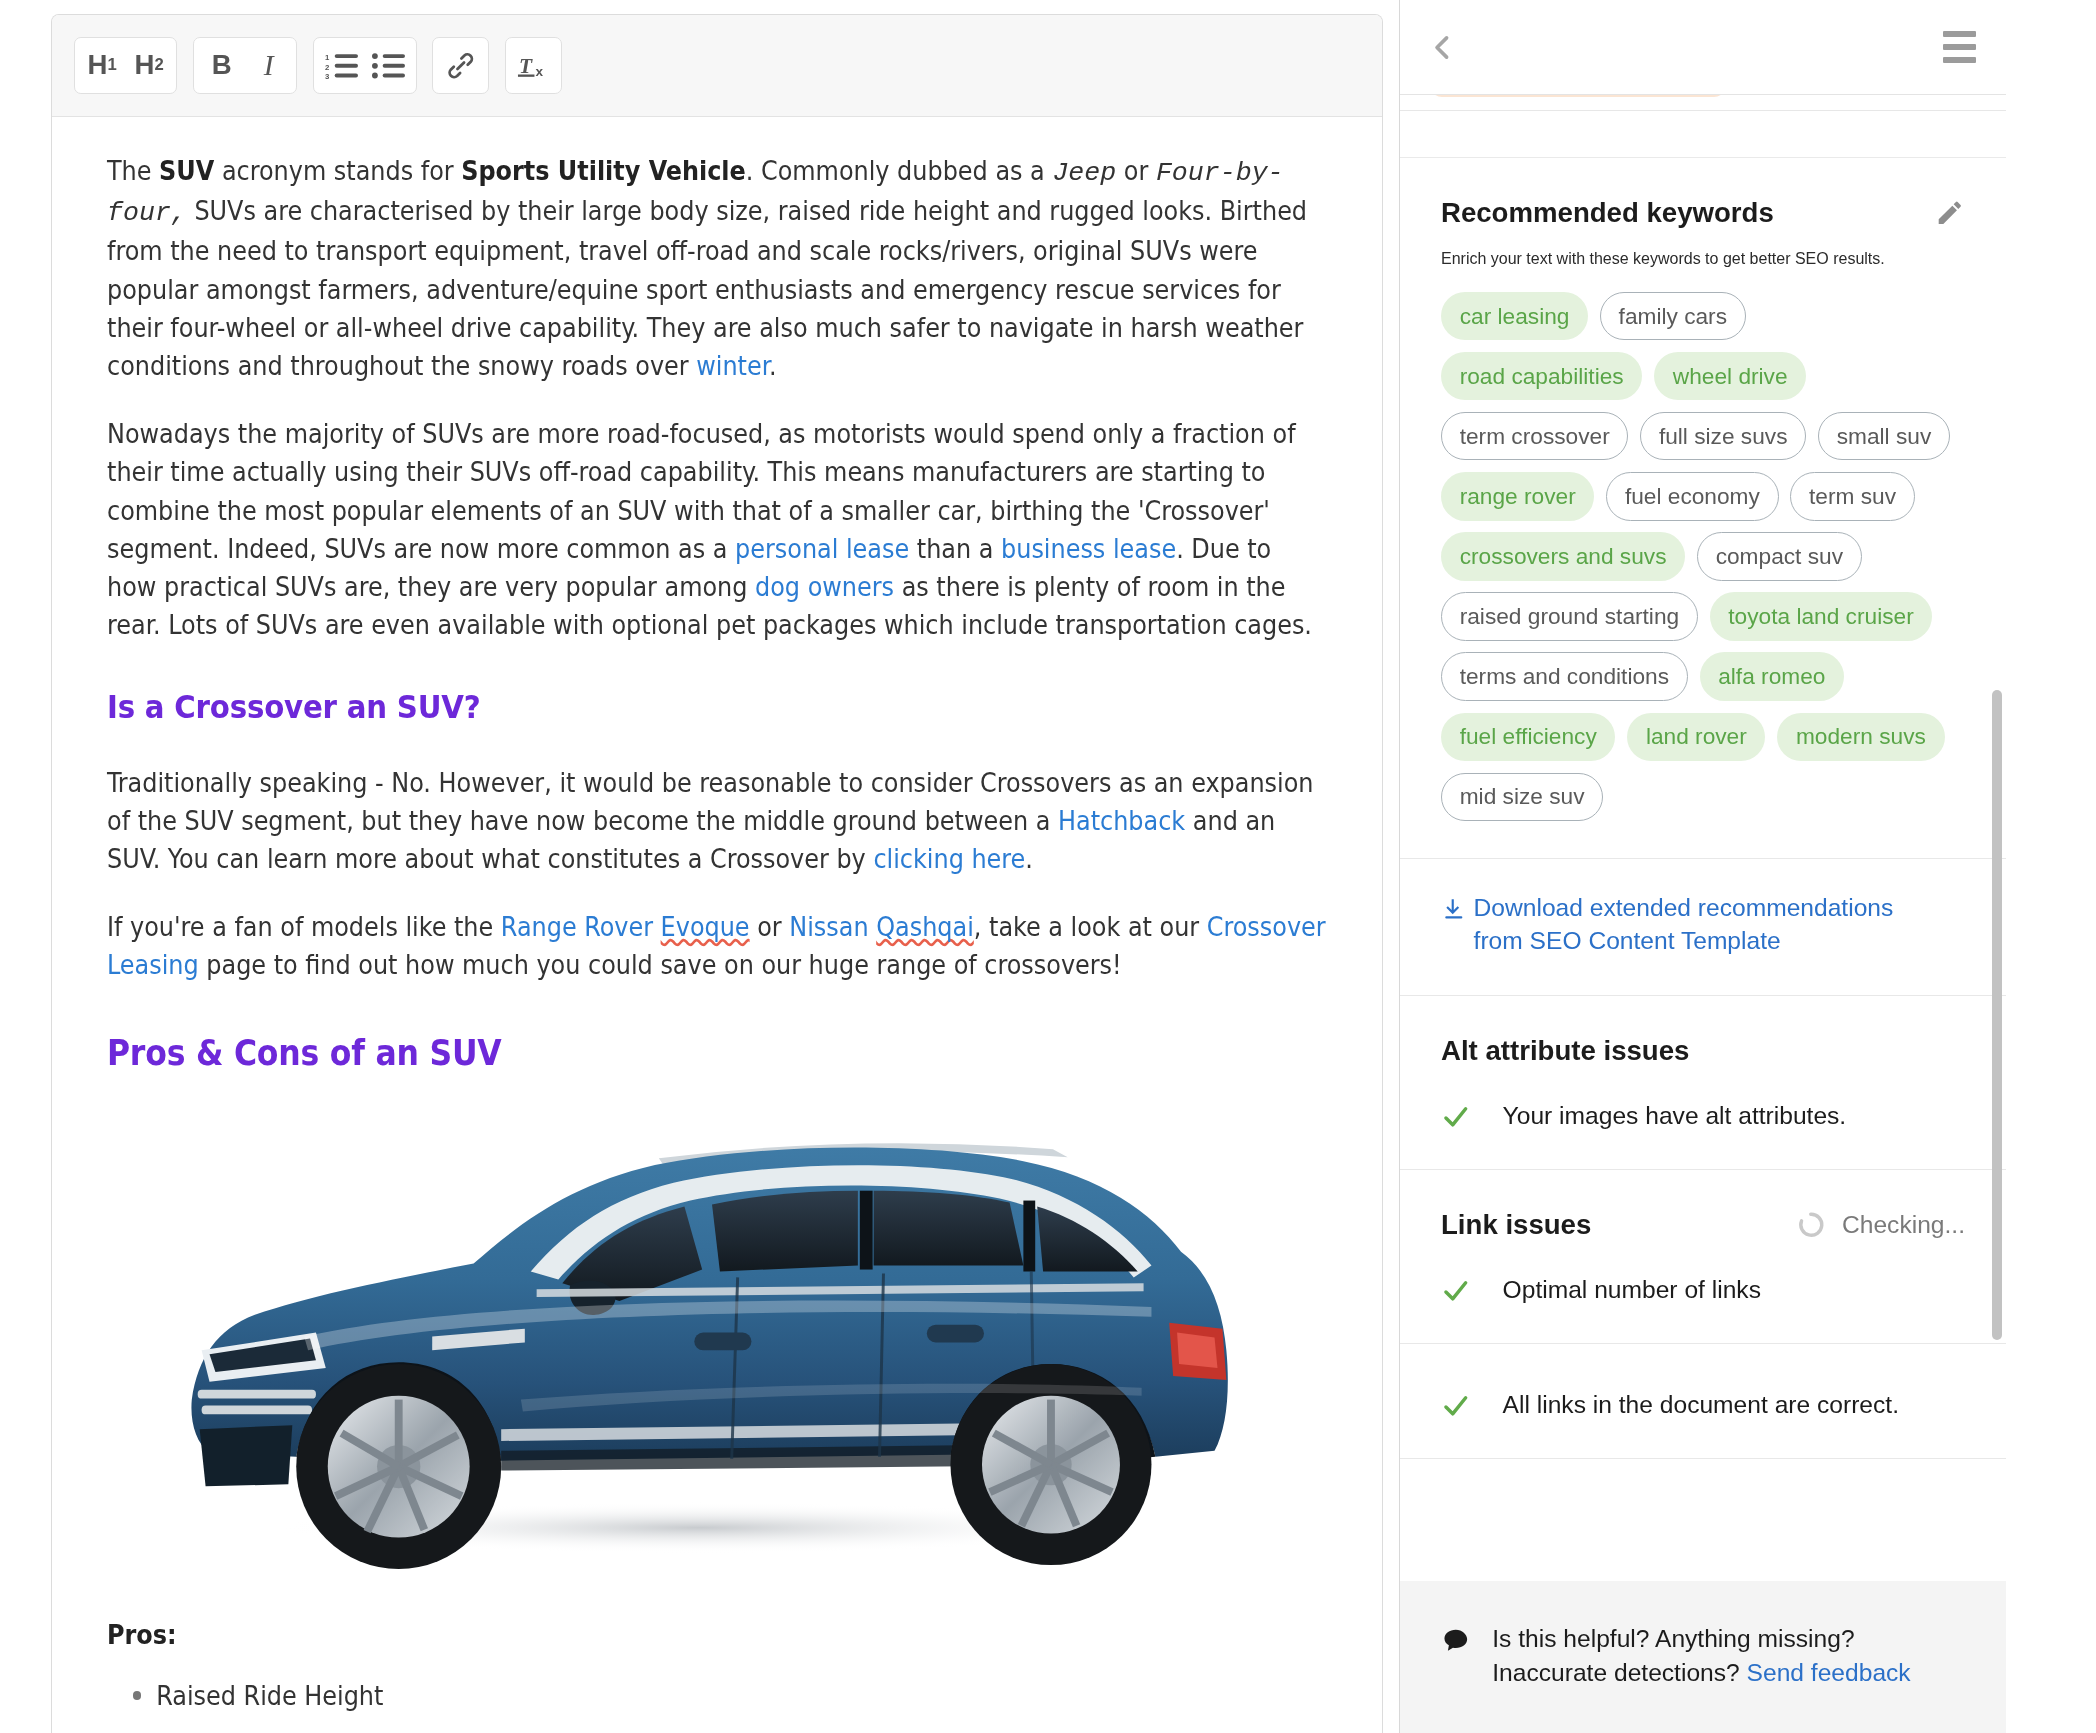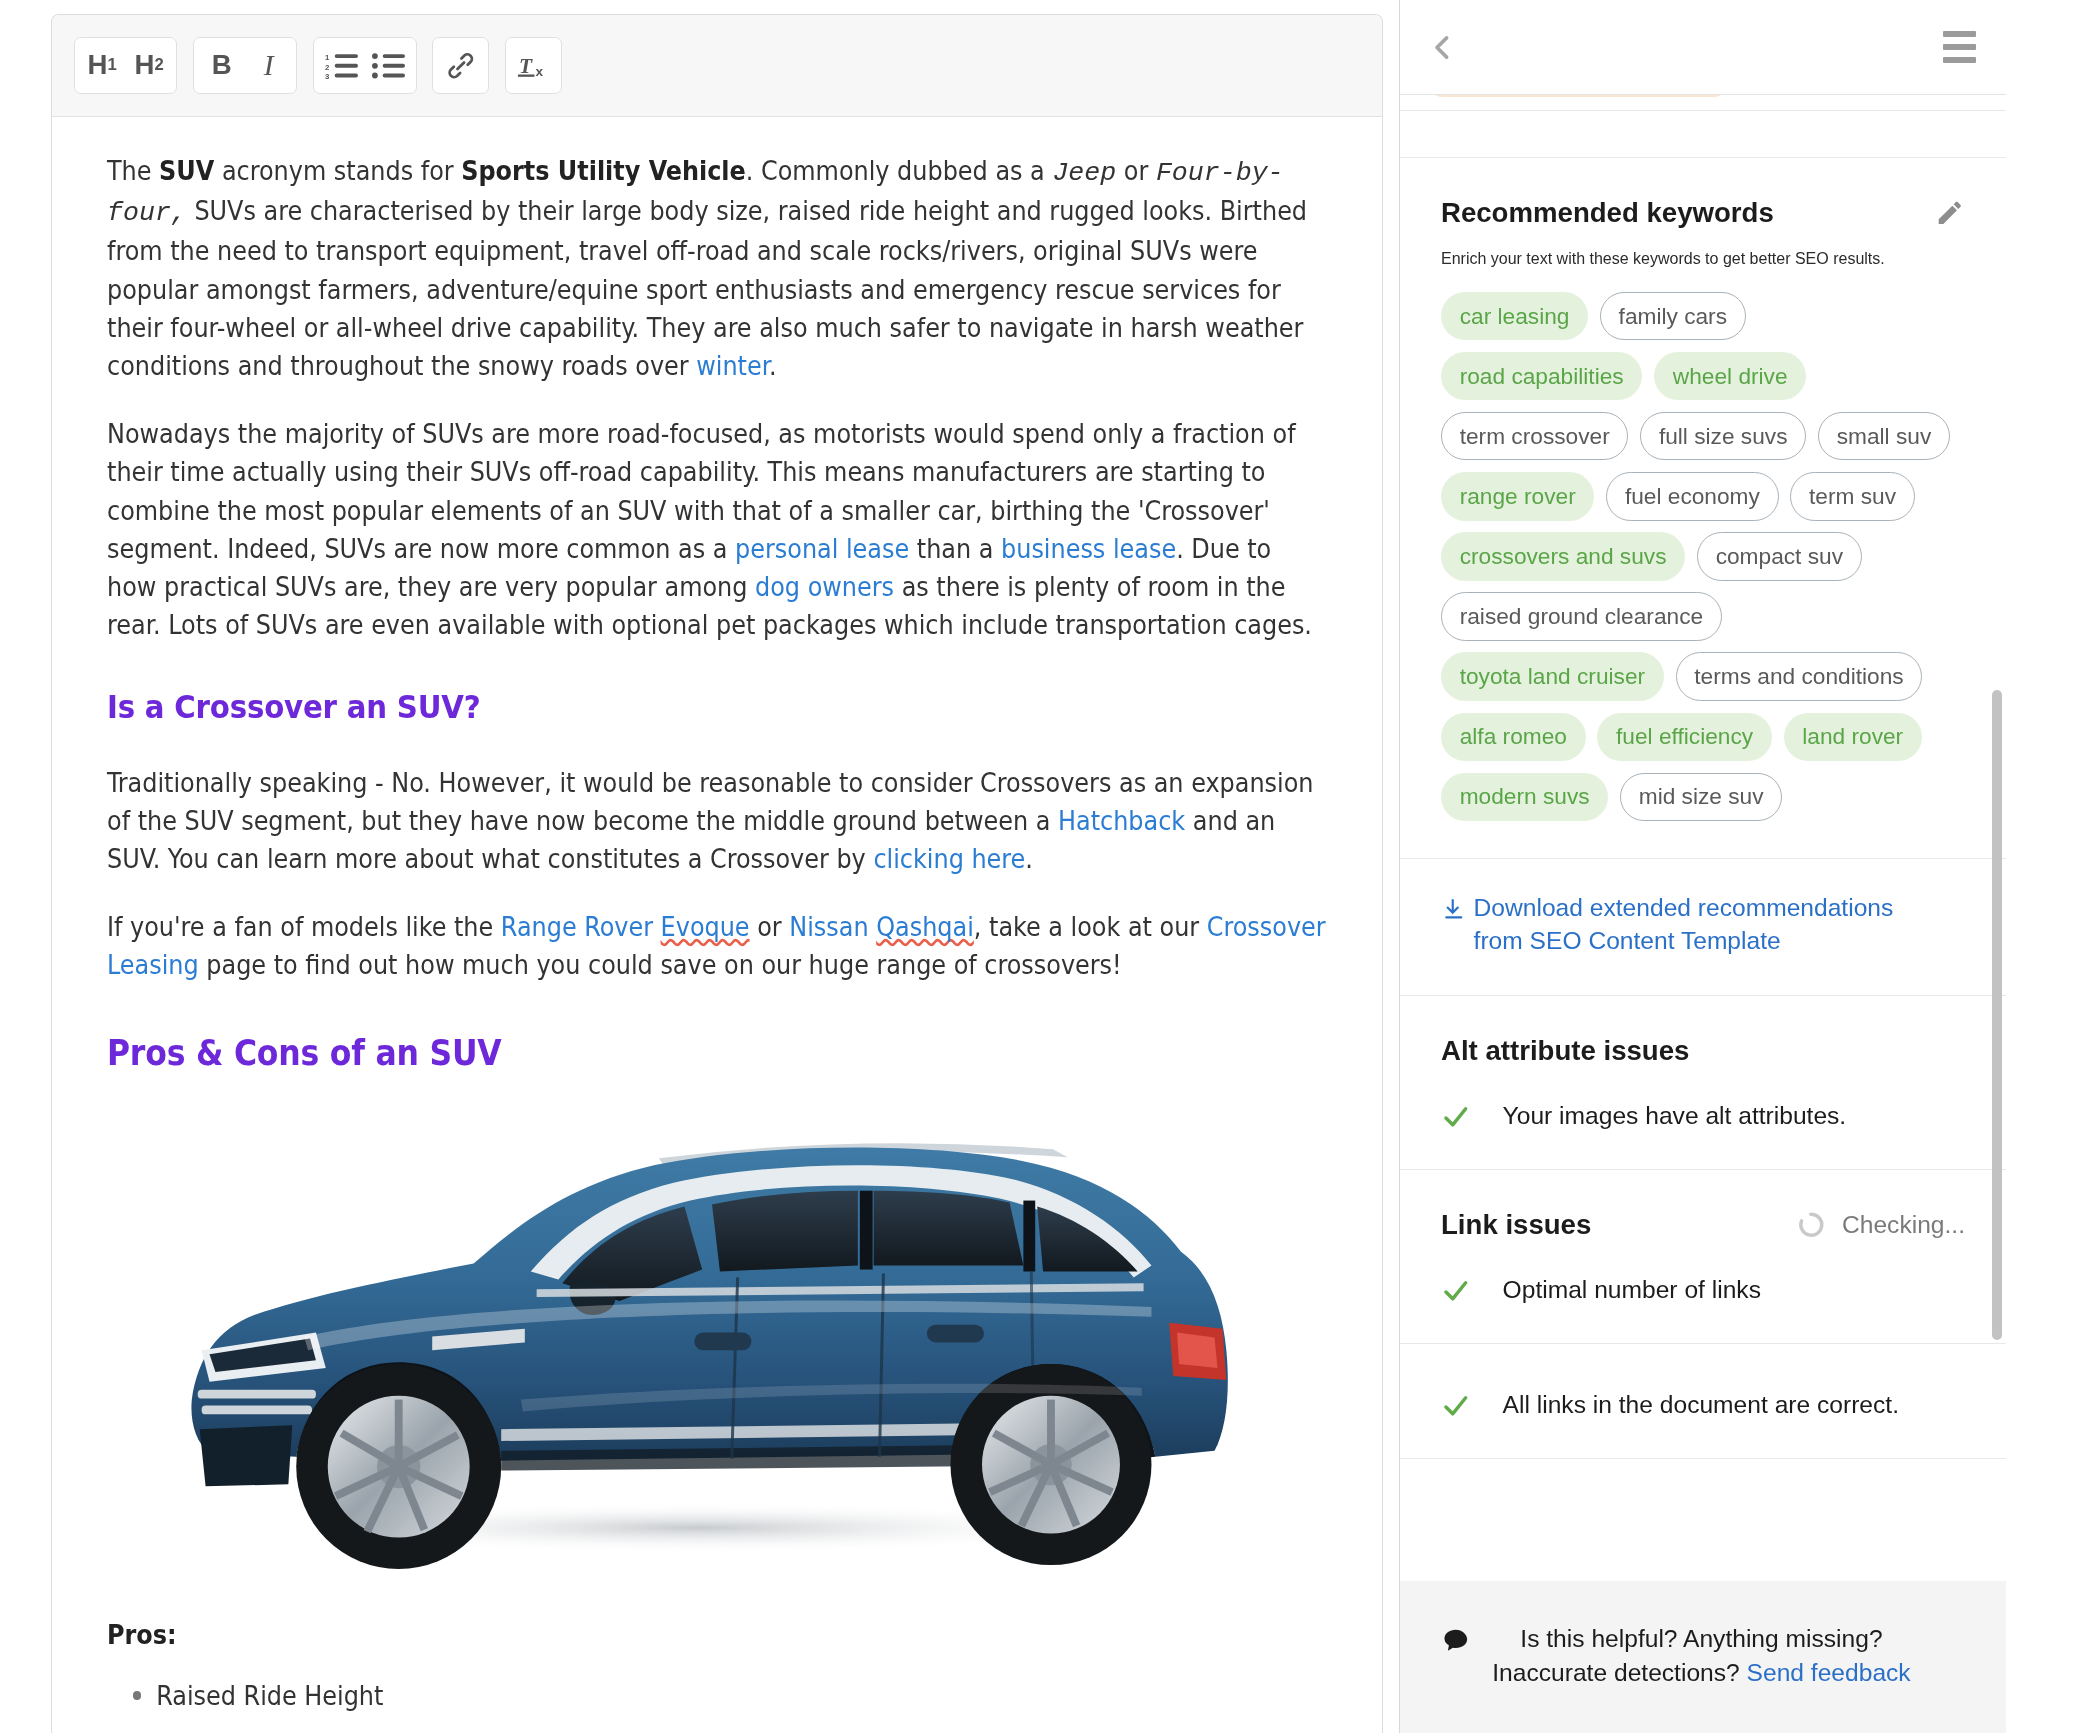--- a/index.html
+++ b/index.html
@@ -162,21 +162,20 @@
 
   .chk-wrap { display:flex; align-items:center; gap:15.8px; }
   .spinner { width:31.5px; height:31.5px; }
   .chk-text { font-size:24.6px; color:#7a7a7a; }
 
   .feedback {
     background:#f4f4f4;
     padding: 41px 41px 45px 41px;
     display:flex; gap:21.7px; align-items:flex-start;
     flex:none;
-    text-align:center;
   }
   .bubble { width:29.6px; flex:none; margin-top:3.9px; }
   .fb-text { font-size:24.6px; color:#1c1c1c; line-height:1.36; }
   .fb-text a { color:#2b70c8; text-decoration:none; }
 
   .sb-track {
     position:absolute; right:3.9px; top:95px; width:9.9px; bottom:0;
     background:transparent;
   }
   .sb-thumb {
@@ -421,21 +420,21 @@
             <div class="tag used">road capabilities</div>
             <div class="tag used">wheel drive</div>
             <div class="tag unused">term crossover</div>
             <div class="tag unused">full size suvs</div>
             <div class="tag unused">small suv</div>
             <div class="tag used">range rover</div>
             <div class="tag unused">fuel economy</div>
             <div class="tag unused">term suv</div>
             <div class="tag used">crossovers and suvs</div>
             <div class="tag unused">compact suv</div>
-            <div class="tag unused">raised ground clearance</div>
+            <div class="tag unused">raised ground starting</div>
             <div class="tag used">toyota land cruiser</div>
             <div class="tag unused">terms and conditions</div>
             <div class="tag used">alfa romeo</div>
             <div class="tag used">fuel efficiency</div>
             <div class="tag used">land rover</div>
             <div class="tag used">modern suvs</div>
             <div class="tag unused">mid size suv</div>
           </div>
       </div>
 

